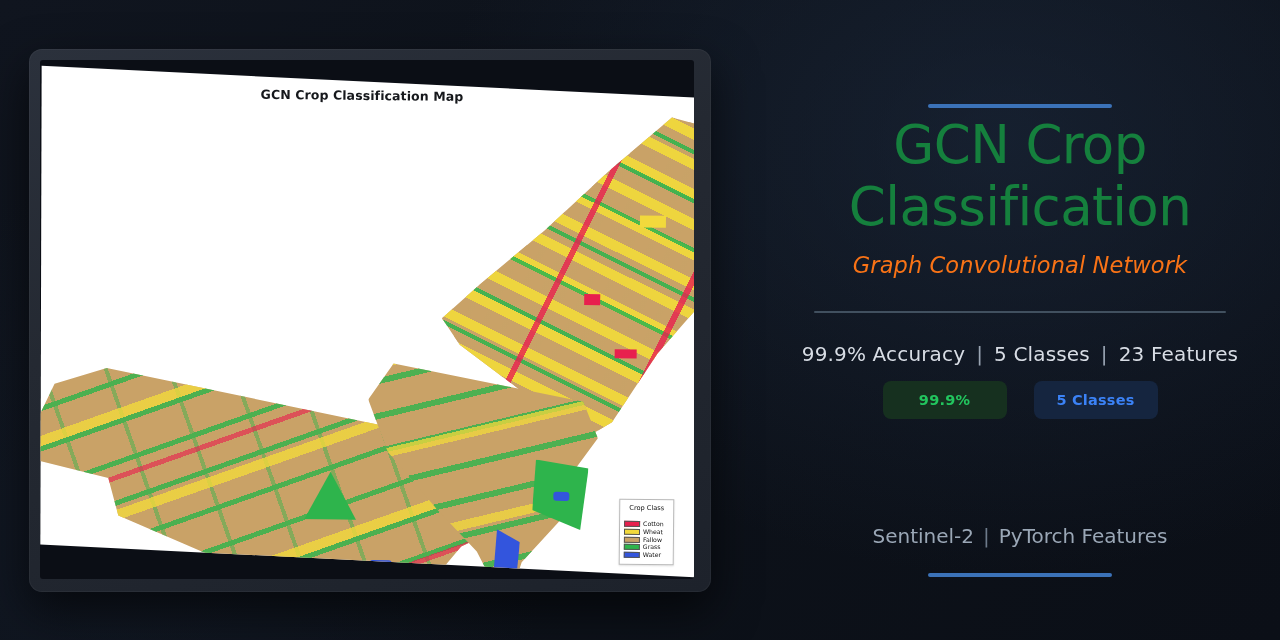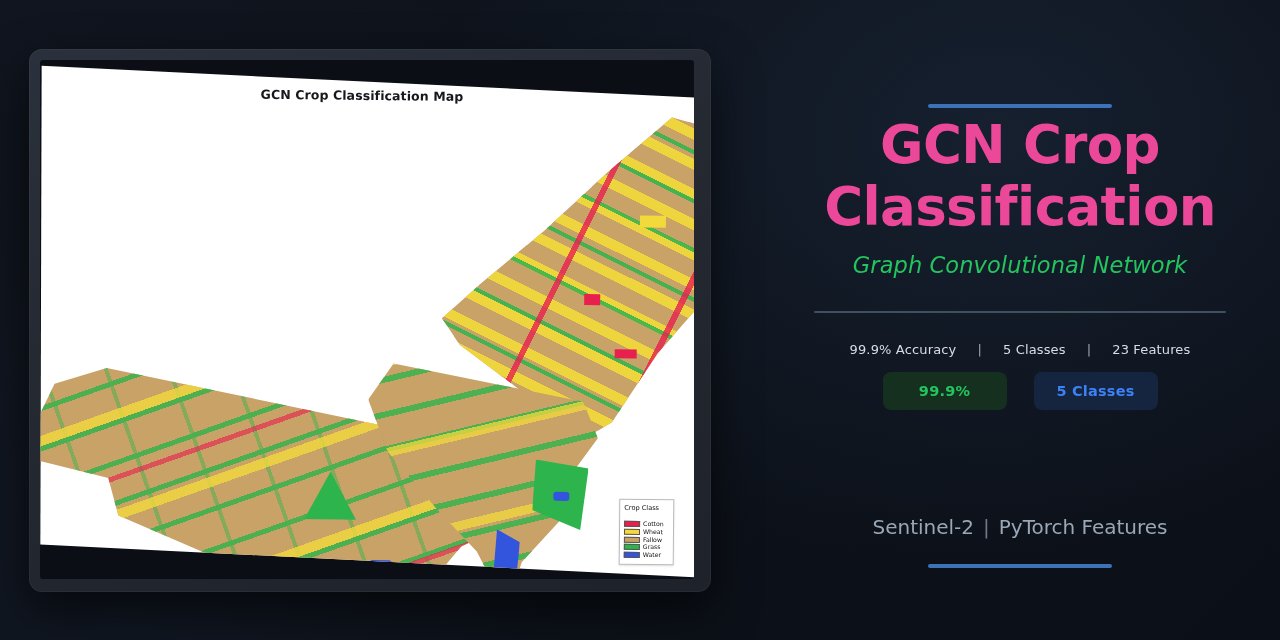--- a/index.html
+++ b/index.html
@@ -124,57 +124,57 @@
   #legend{
     position:absolute; left:580px; top:441px;
     width:55px;
     background:#fff;
     border:1px solid #b9b9b9;
     padding:4px 4px 4px 4px;
     transform:rotate(0.55deg);
     font-size:6.2px; color:#111;
     box-shadow:0 1px 2px rgba(0,0,0,.12);
   }
-  #legend .lg-title{ font-size:6.6px; margin-bottom:9px; color:#111; }
+  #legend .lg-title{ font-size:6.6px; text-align:center; margin-bottom:9px; color:#111; }
   #legend .lg-row{ display:flex; align-items:center; gap:3px; margin-bottom:1.6px; }
   #legend .sw{ width:16px; height:6px; border:0.5px solid #555; flex:0 0 auto; }
   #legend .lb{ font-size:6.2px; line-height:1; }
 
   
   #panel{
     position:absolute; left:760px; top:0; width:520px; height:640px;
     display:flex; flex-direction:column; align-items:center;
     justify-content:flex-start;
     padding-top:104px;
   }
   #title-accent{
     width:184px; height:4px; border-radius:2px;
     background:#3b72b8;
     margin-bottom:6px;
   }
   #title{
-    font-size:53px; line-height:1.17; font-weight:bold;
-    color:#ec4899; text-align:center; letter-spacing:-.6px;
+    font-size:53px; line-height:1.17; font-weight:normal;
+    color:#15803d; text-align:center; letter-spacing:-.6px;
     width:470px;
   }
   #subtitle{
     margin-top:14px;
     font-size:22.5px; font-style:italic; font-weight:500;
-    color:#22c55e; text-align:center;
+    color:#f97316; text-align:center;
     letter-spacing:.1px;
   }
   #divider{
     width:412px; height:2px; background:#41505f; border-radius:1px;
     margin-top:33px;
   }
   #stats-line{
     margin-top:29px;
-    font-size:13px; color:#d8dde5; text-align:left;
+    font-size:20px; color:#d8dde5; text-align:left;
     letter-spacing:.15px;
-    display:flex; gap:21px; align-items:center;
+    display:flex; gap:11px; align-items:center;
   }
   #stats-line .sep{ color:#9aa5b3; }
   #badges{
     margin-top:15px;
     display:flex; gap:27px; align-items:center;
   }
   .badge{
     height:38px; padding:0 10px; min-width:124px;
     border-radius:8px;
     display:flex; align-items:center; justify-content:center;

